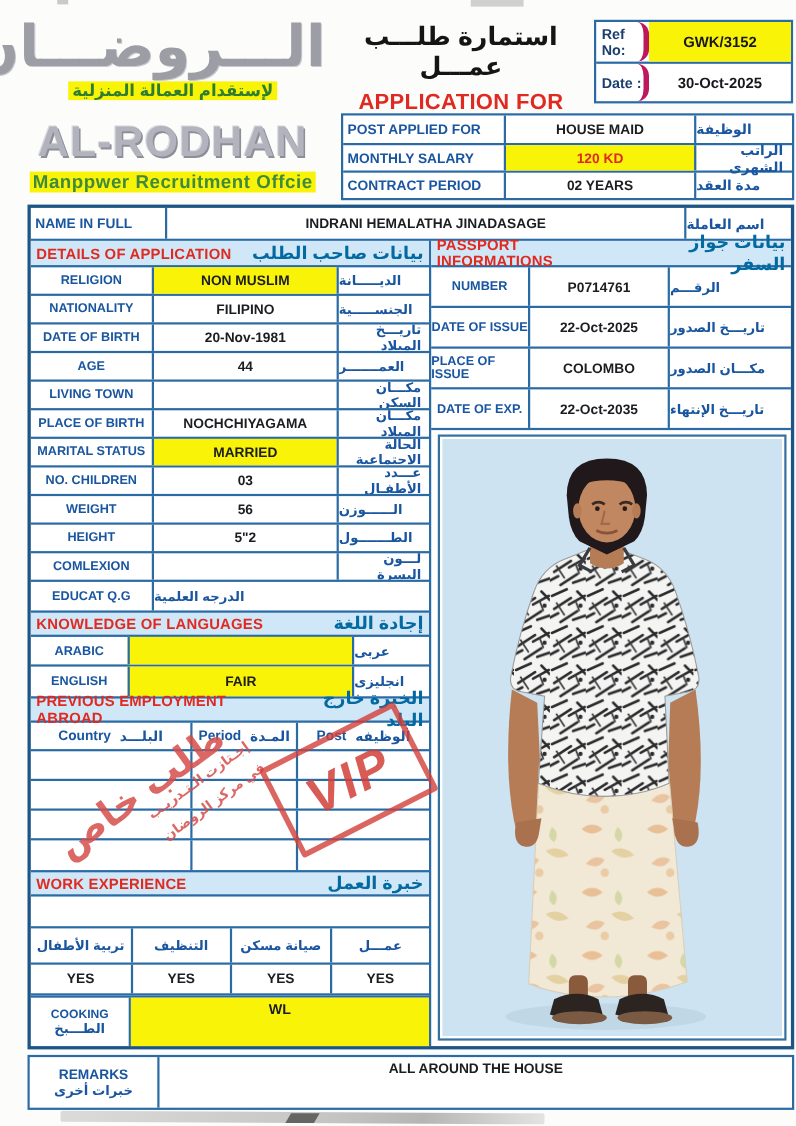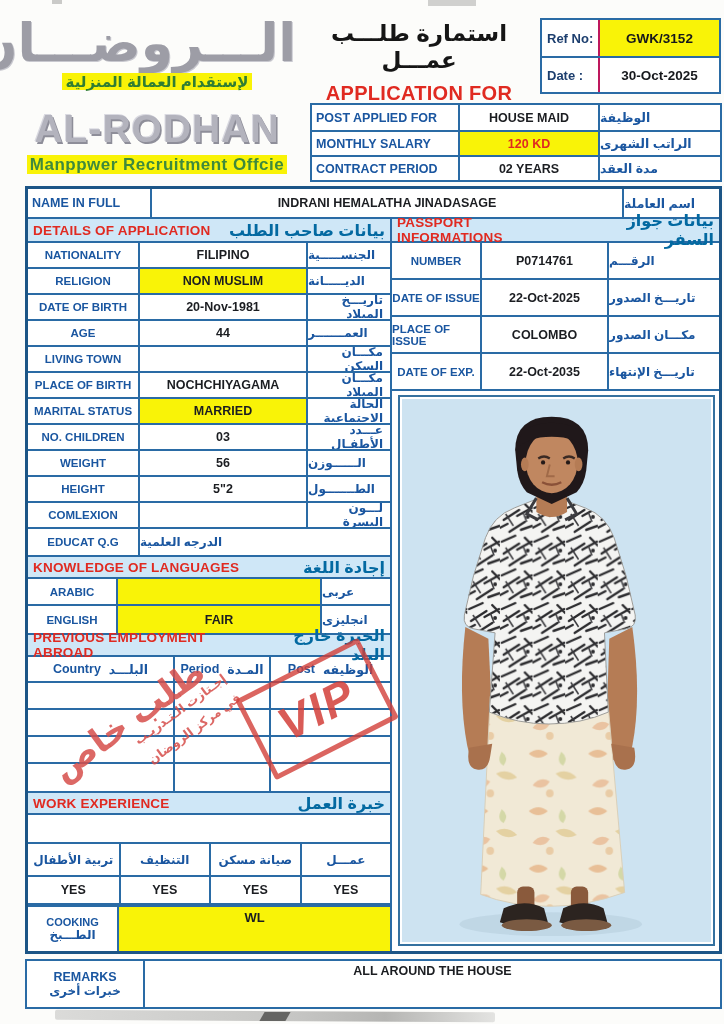--- a/index.html
+++ b/index.html
@@ -22,36 +22,36 @@
                       padding:0 3px; letter-spacing:.5px; }
 
   .title-block { position:absolute; left:300px; top:20px; width:238px; text-align:center; }
   .title-ar { font-size:23px; font-weight:900; color:#151515; direction:rtl; }
   .title-en { font-size:20px; font-weight:900; color:#e02a21; margin-top:8px; letter-spacing:.3px; }
 
   .ref-table { position:absolute; left:540px; top:18px; width:181px;
                border:2.5px solid #2a6ba5; background:#fff; }
   .ref-table .rrow { display:flex; height:36px; }
   .ref-table .rrow + .rrow { border-top:2px solid #2a6ba5; }
-  .ref-table .rlbl { width:58px; display:flex; align-items:center; padding-left:5px;
-                     font-size:13px; font-weight:bold; color:#1c3e6e; border-right:2px solid #be185d; }
+  .ref-table .rlbl { width:48px; display:flex; align-items:center; padding-left:5px;
+                     font-size:13px; font-weight:bold; color:#1c3e6e; border-right:5px solid #be185d;border-radius:11px; }
   .ref-table .rval { flex:1; display:flex; align-items:center; justify-content:center;
                      font-size:13.5px; font-weight:bold; color:#16181c; }
   .hl { background:#f9f307; }
 
   .post-table { position:absolute; left:310px; top:103px; width:412px;
                 border:2.5px solid #2a6ba5; background:#fff; }
   .post-table .prow { display:flex; height:25px; }
   .post-table .prow + .prow { border-top:2px solid #2a6ba5; }
   .post-table .plbl { width:148px; display:flex; align-items:center; padding-left:4px;
                       font-size:12.5px; font-weight:bold; color:#1a56a0; border-right:2px solid #2a6ba5; }
   .post-table .pval { flex:1; display:flex; align-items:center; justify-content:center;
                       font-size:12.5px; font-weight:bold; color:#1b1d21; border-right:2px solid #2a6ba5; }
   .post-table .pval.red { color:#e02a21; }
-  .post-table .par { width:120px; display:flex; align-items:center; justify-content:flex-end;
+  .post-table .par { width:87px; display:flex; align-items:center; justify-content:flex-end;
                      padding-right:8px; font-size:12.5px; font-weight:bold; color:#1a56a0; direction:rtl; }
 
   
   .main { position:absolute; left:25px; top:186px; width:697px; border:3px solid #1c5586; background:#fff; }
   .name-row { display:flex; height:30px; border-bottom:2.5px solid #2a6ba5; }
   .name-lbl { width:124px; display:flex; align-items:center; padding-left:4px; font-size:12.5px;
               font-weight:bold; color:#1a56a0; border-right:2px solid #2a6ba5; }
   .name-val { flex:1; display:flex; align-items:center; justify-content:center; font-size:12.5px;
               font-weight:bold; color:#1b1d21; }
   .name-ar { width:97px; display:flex; align-items:center; justify-content:flex-end; padding-right:6px;
@@ -188,28 +188,28 @@
 
       <div class="col-left">
 
         <div class="sec-bar">
           <span class="sec-en">DETAILS OF APPLICATION</span>
           <span class="sec-ar">بيانات صاحب الطلب</span>
         </div>
 
         <div class="details">
           <div class="grid-row">
+            <div class="gc lbl">RELIGION</div>
+            <div class="gc val hl">NON MUSLIM</div>
+            <div class="gc ar">الديـــــانة</div>
+          </div>
+          <div class="grid-row">
             <div class="gc lbl">NATIONALITY</div>
             <div class="gc val">FILIPINO</div>
             <div class="gc ar">الجنســـــية</div>
-          </div>
-          <div class="grid-row">
-            <div class="gc lbl">RELIGION</div>
-            <div class="gc val hl">NON MUSLIM</div>
-            <div class="gc ar">الديـــــانة</div>
           </div>
           <div class="grid-row">
             <div class="gc lbl">DATE OF BIRTH</div>
             <div class="gc val">20-Nov-1981</div>
             <div class="gc ar">تاريـــخ الميلاد</div>
           </div>
           <div class="grid-row">
             <div class="gc lbl">AGE</div>
             <div class="gc val">44</div>
             <div class="gc ar">العمـــــــر</div>

